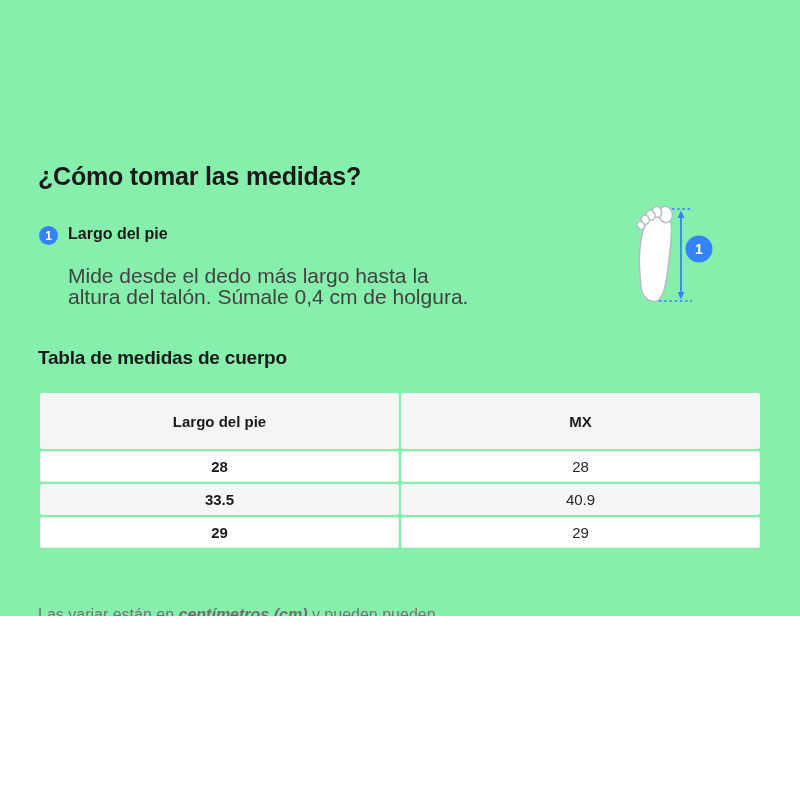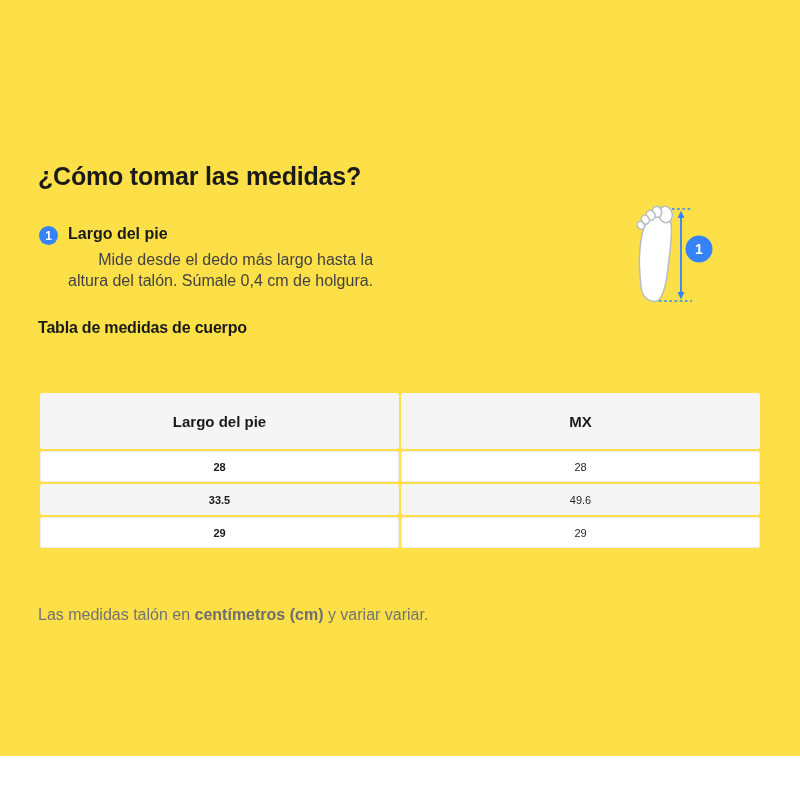--- a/index.html
+++ b/index.html
@@ -1,22 +1,22 @@
 <!DOCTYPE html>
 <html><head>
 <meta charset="utf-8">
 <style>
   * { margin: 0; padding: 0; box-sizing: border-box; }
   html, body { background: #fff; }
   body { font-family: "Liberation Sans", sans-serif; }
   .page {
     position: relative;
     width: 800px;
-    height: 756px;
-    background: #fde047;
+    height: 616px;
+    background: #86efac;
     overflow: hidden;
   }
   .page-title {
     position: absolute;
     left: 38px;
     top: 162px;
     font-size: 25px;
     font-weight: 700;
     color: #1a1a1a;
     letter-spacing: -0.2px;
@@ -42,40 +42,39 @@
     position: absolute;
     left: 68px;
     top: 225px;
     font-size: 16px;
     font-weight: 700;
     color: #1a1a1a;
   }
   .step-desc {
     position: absolute;
     left: 68px;
-    top: 249px;
-    font-size: 16px;
+    top: 265px;
+    font-size: 21px;
     line-height: 21px;
     color: #424242;
-    text-align: right;
   }
   
   .foot-figure {
     position: absolute;
     left: 615px;
     top: 195px;
     width: 110px;
     height: 115px;
   }
   
   .section-title {
     position: absolute;
     left: 38px;
-    top: 319px;
-    font-size: 16px;
+    top: 347px;
+    font-size: 19px;
     font-weight: 700;
     color: #1a1a1a;
     letter-spacing: -0.2px;
   }
   
   .size-table {
     position: absolute;
     left: 38px;
     top: 391px;
     width: 724px;
@@ -88,21 +87,21 @@
     background: #f5f5f5;
     font-size: 15px;
     font-weight: 700;
     color: #1a1a1a;
     text-align: center;
     vertical-align: middle;
     border-radius: 3px;
   }
   .size-table td {
     height: 31px;
-    font-size: 11px;
+    font-size: 15px;
     color: #262626;
     text-align: center;
     vertical-align: middle;
     border-radius: 3px;
   }
   .size-table tr.row-white td {
     background: #ffffff;
     box-shadow: inset 0 0 0 1px #ededed;
   }
   .size-table tr.row-gray td {
@@ -110,21 +109,21 @@
   }
   .size-table td.col-key { font-weight: 700; color: #1a1a1a; }
   
   .footer-note {
     position: absolute;
     left: 38px;
     top: 606px;
     font-size: 16px;
     color: #737373;
   }
-  .footer-note b { font-weight: 700; color: #6e6e6e; }
+  .footer-note b { font-weight: 700; color: #6e6e6e; font-style: italic; }
 </style>
 </head>
 <body>
 
 <div class="page">
 
   <h1 class="page-title">¿Cómo tomar las medidas?</h1>
 
   <div class="step-badge">
     <span>1</span>
@@ -172,24 +171,24 @@
         <th>MX</th>
       </tr>
     </thead>
     <tbody>
       <tr class="row-white">
         <td class="col-key">28</td>
         <td>28</td>
       </tr>
       <tr class="row-gray">
         <td class="col-key">33.5</td>
-        <td>49.6</td>
+        <td>40.9</td>
       </tr>
       <tr class="row-white">
         <td class="col-key">29</td>
         <td>29</td>
       </tr>
     </tbody>
   </table>
 
-  <p class="footer-note"><span>Las medidas talón en </span><b>centímetros (cm)</b><span> y variar variar.</span></p>
+  <p class="footer-note"><span>Las variar están en </span><b>centímetros (cm)</b><span> y pueden pueden.</span></p>
 
 </div>
 
 </body></html>

